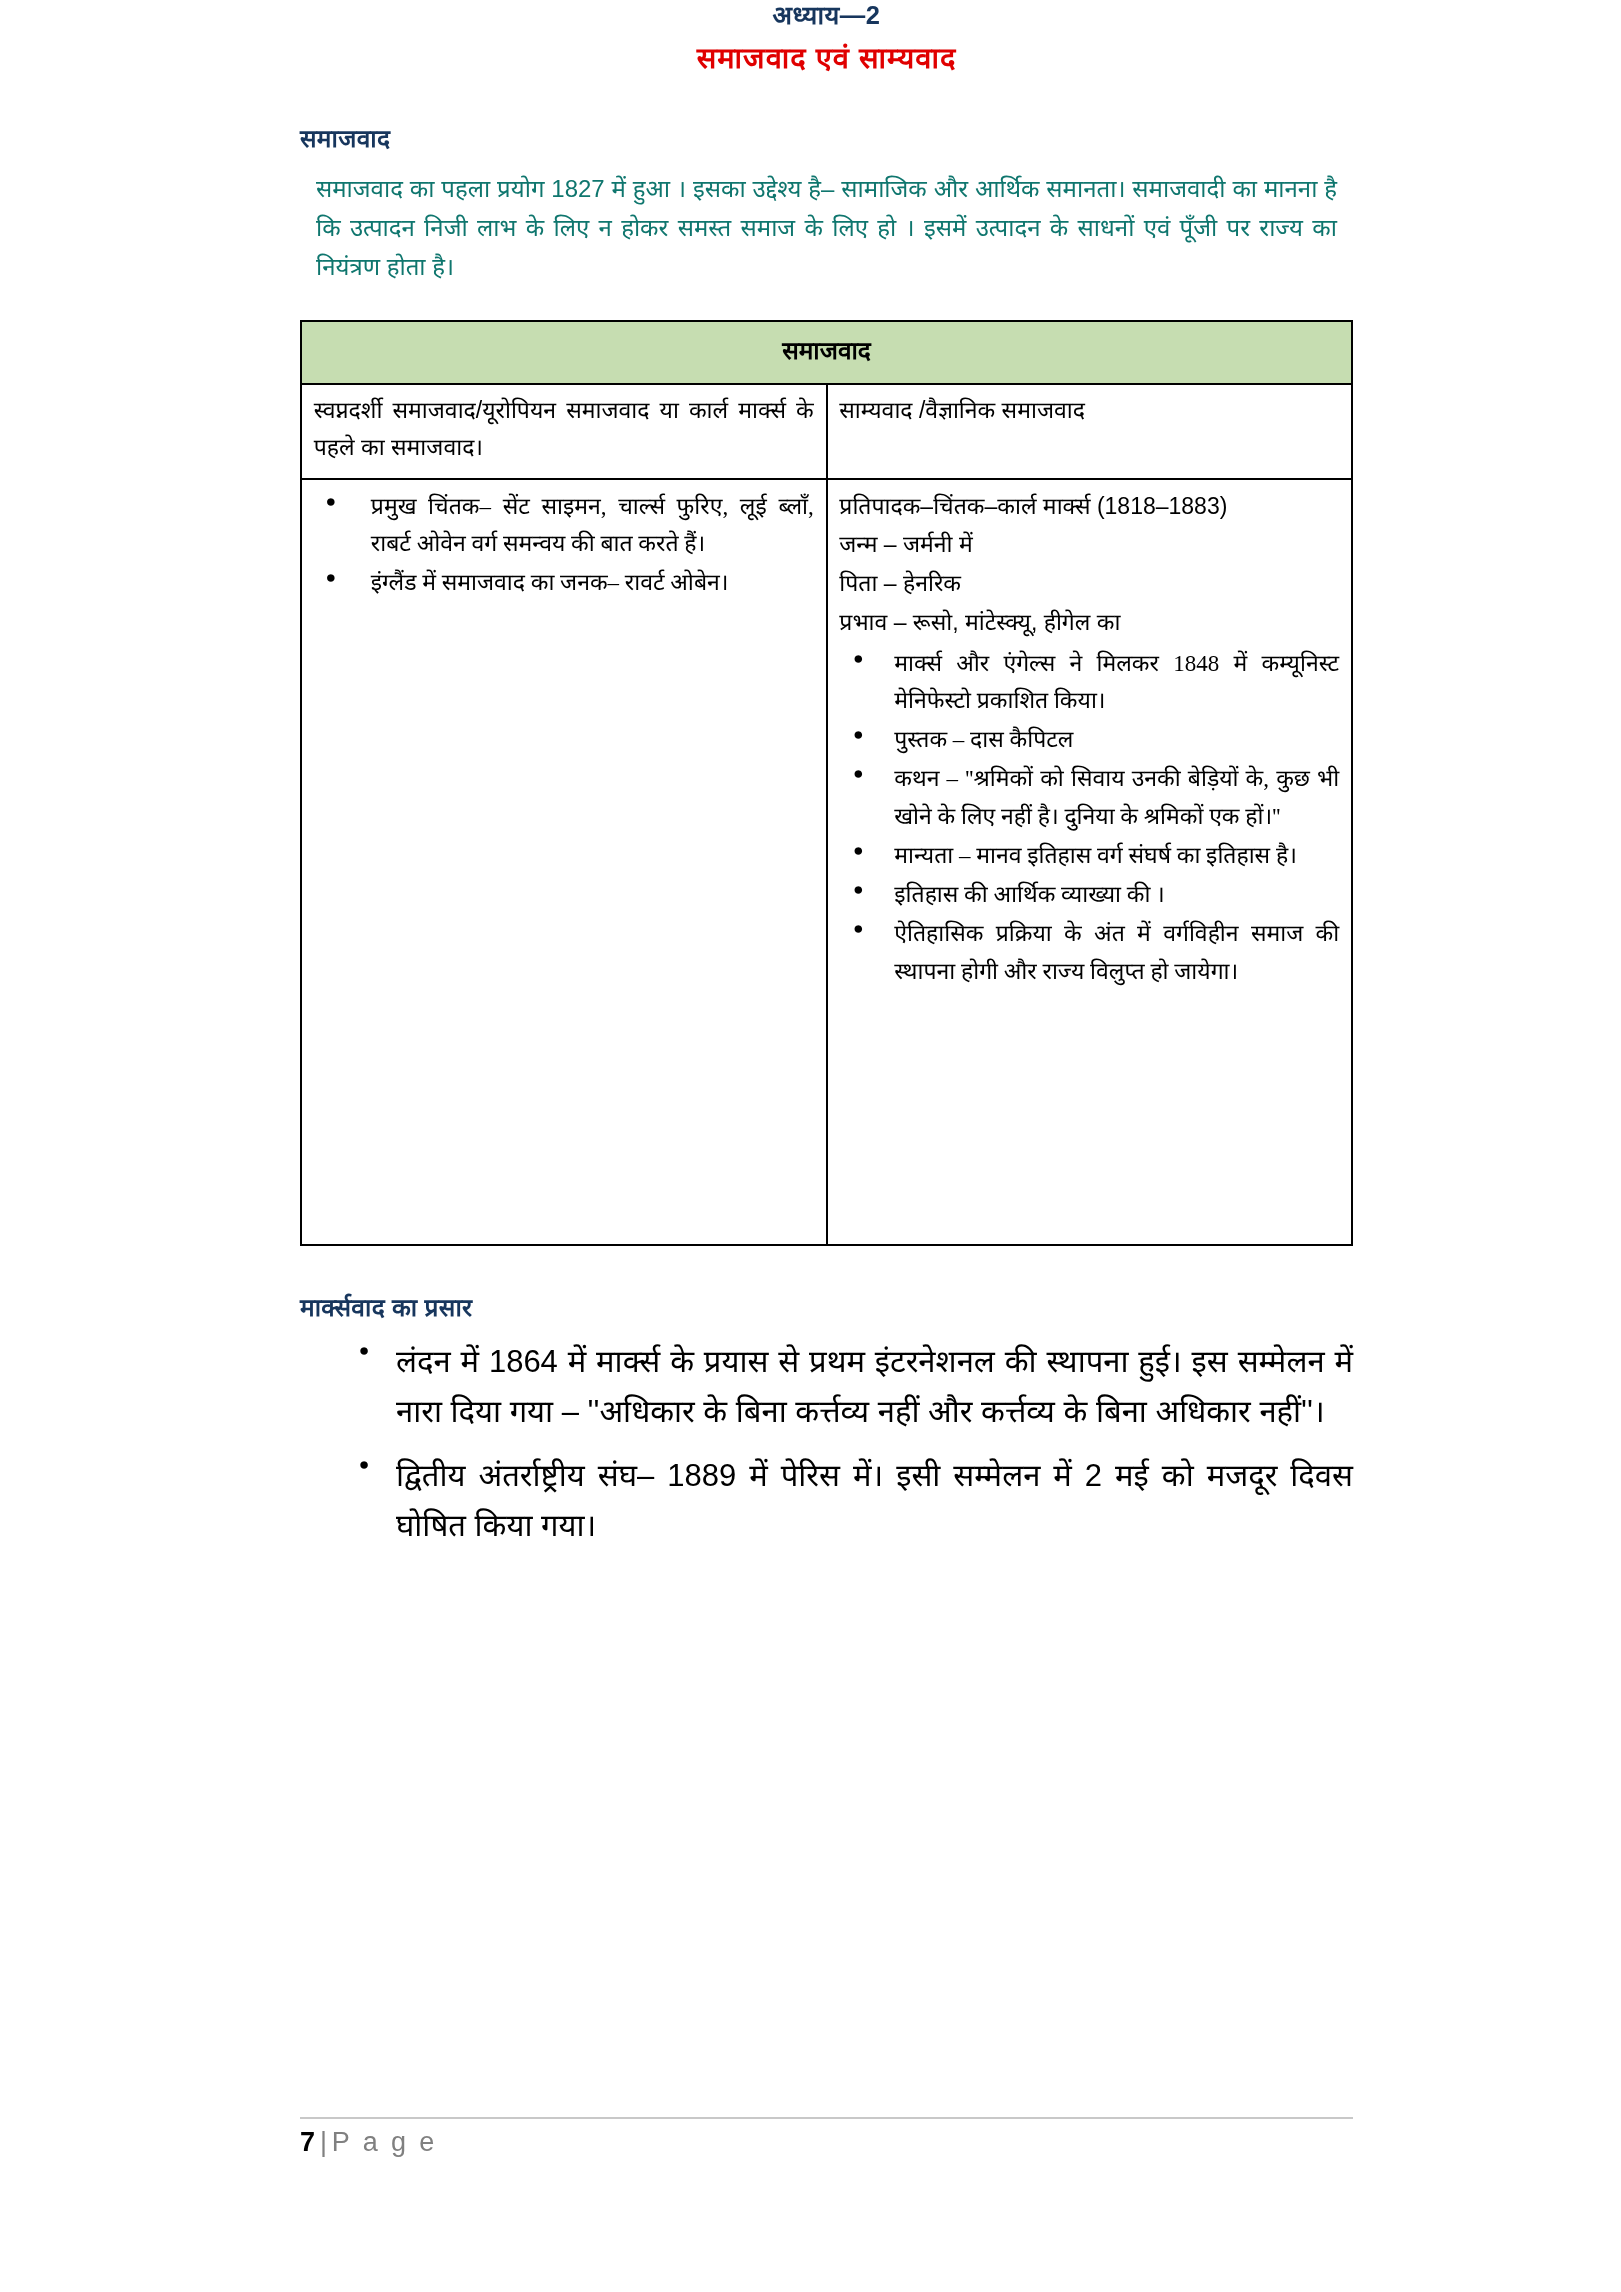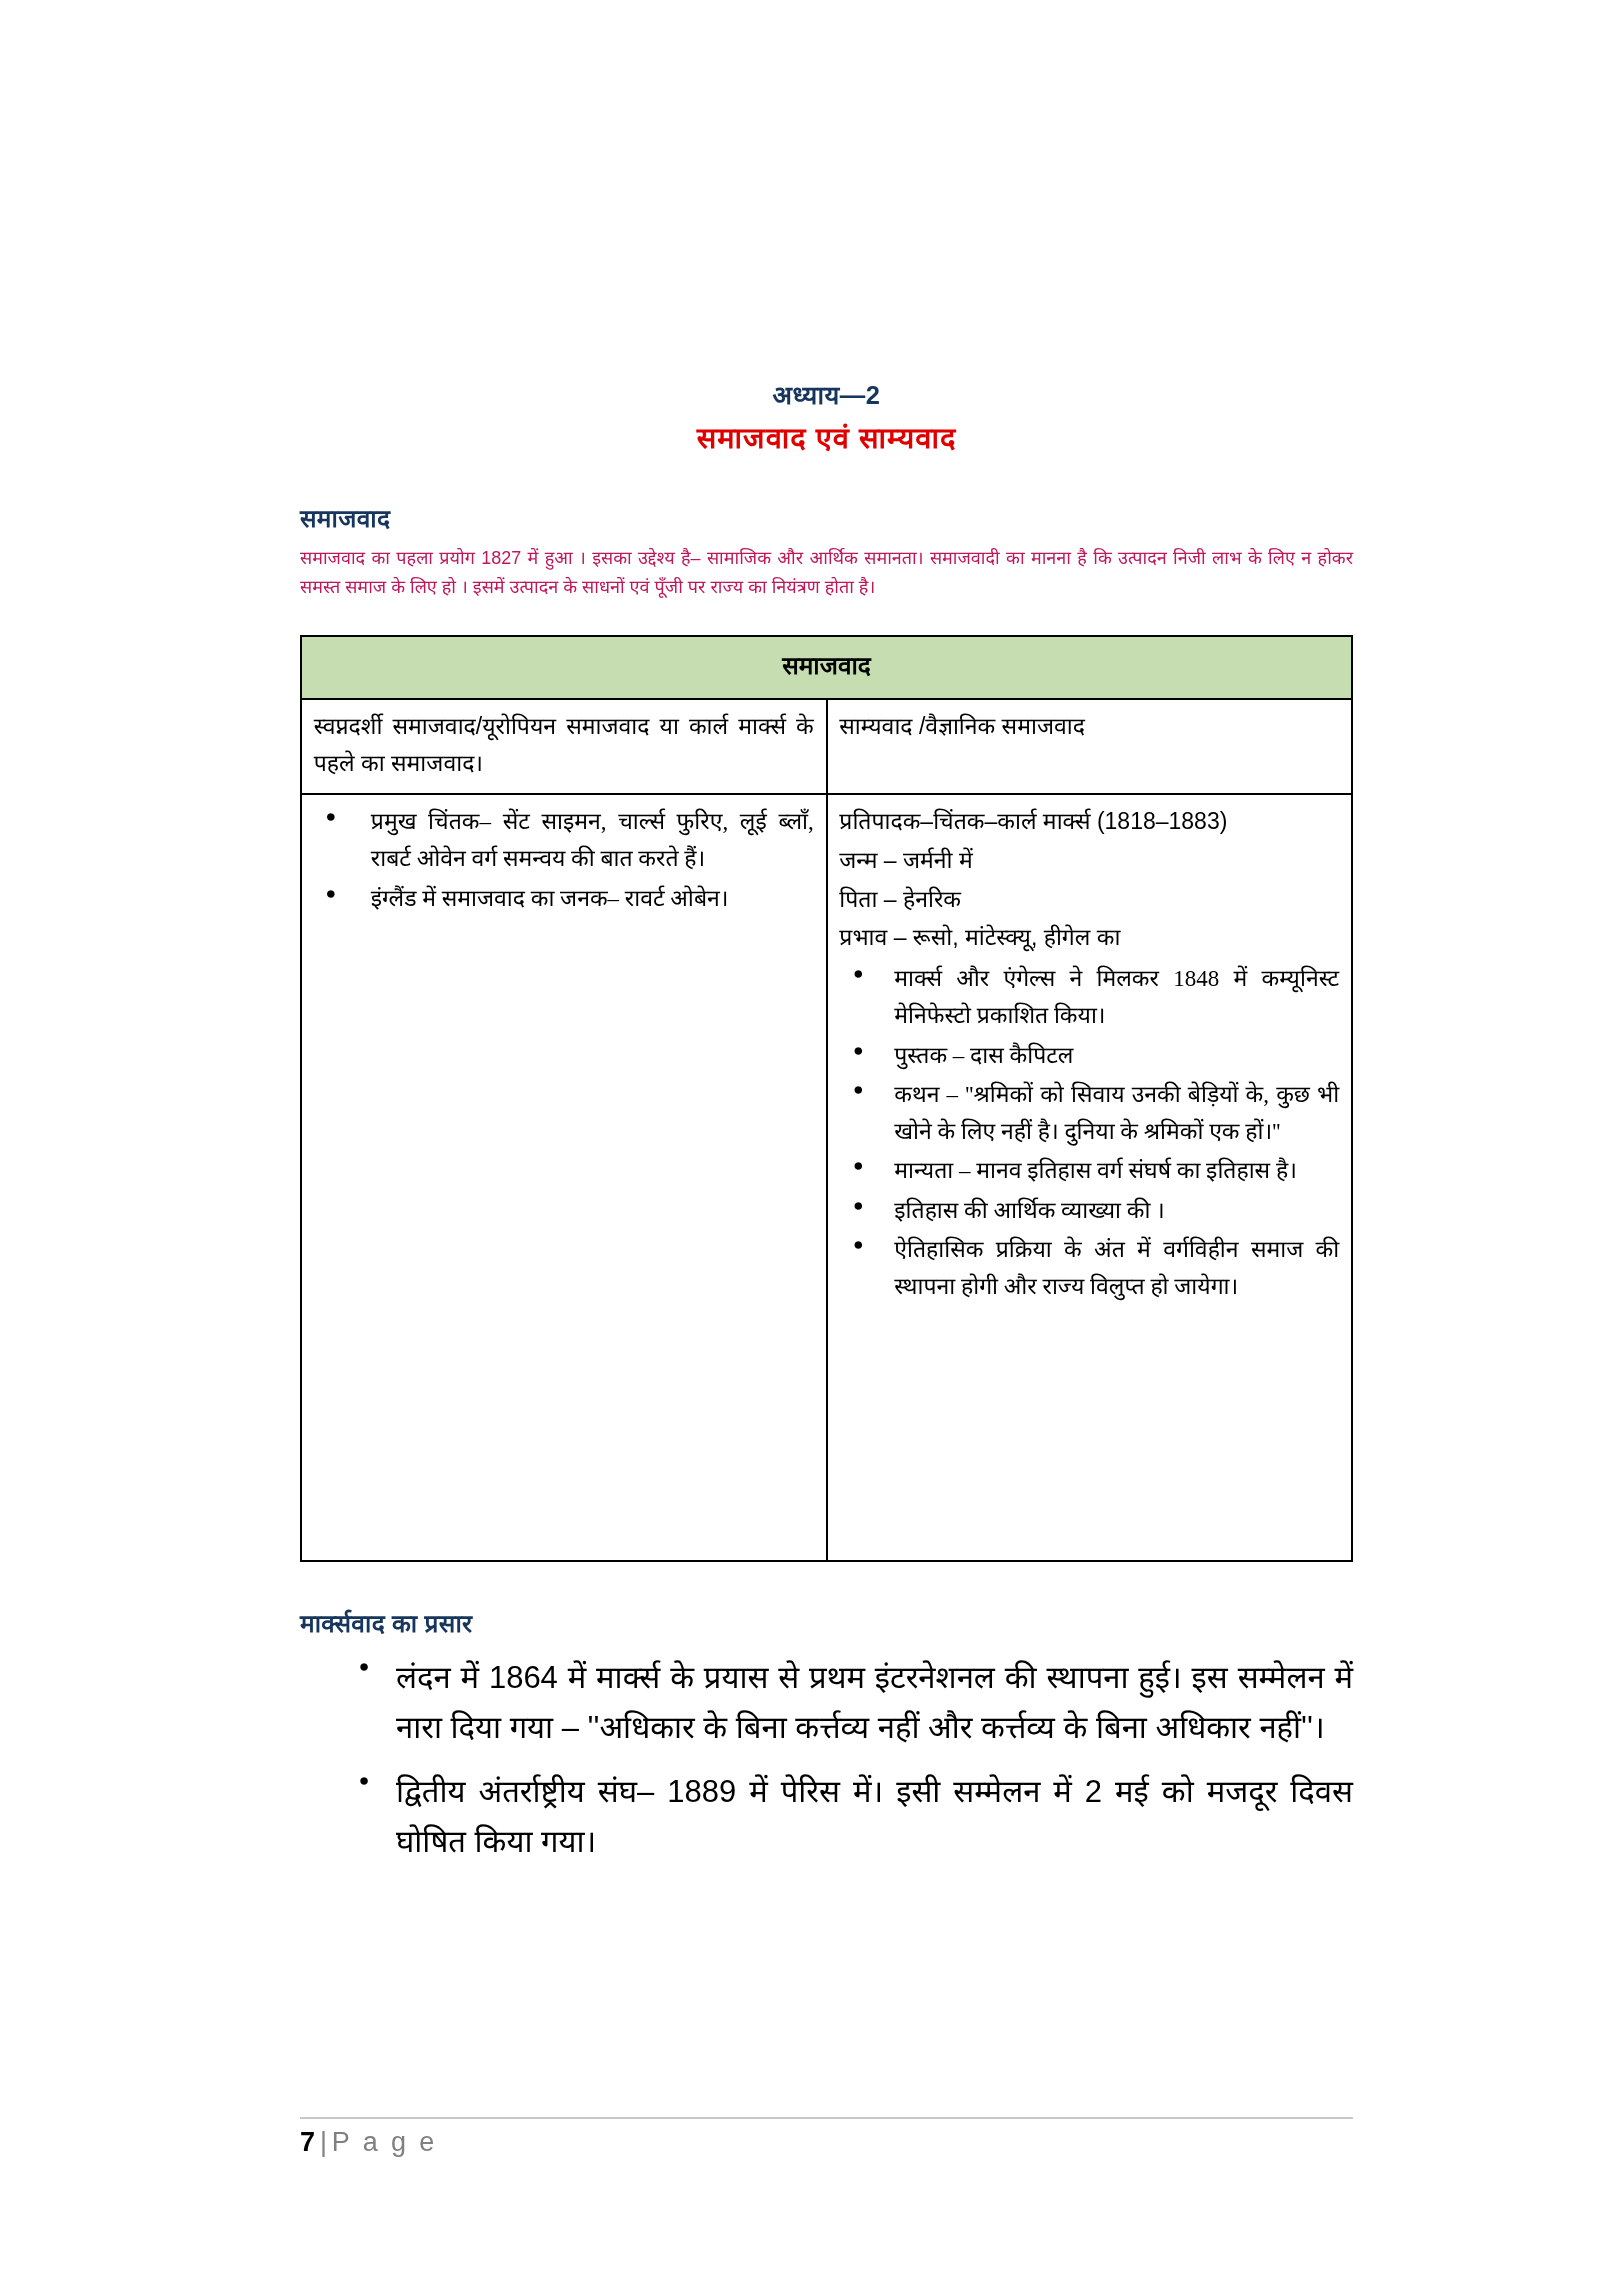--- a/index.html
+++ b/index.html
@@ -19,21 +19,20 @@
   }
   .content {
     position: absolute;
     left: 300px;
     top: 0;
     width: 1053px;
   }
 
   
   .chapter-kicker {
-    margin-top: 380px;
     text-align: center;
     color: #17365d;
     font-weight: bold;
     font-size: 25.5px;
     letter-spacing: 0.5px;
     line-height: 1.25;
   }
   .chapter-title {
     text-align: center;
     color: #e00000;
@@ -48,26 +47,26 @@
   .section-heading {
     color: #17365d;
     font-weight: bold;
     font-size: 24.5px;
     margin-top: 44px;
     margin-bottom: 9.8px;
     letter-spacing: 0.3px;
   }
 
   .body-para {
-    font-size: 18px;
+    font-size: 24px;
     line-height: 1.62;
-    color: #be185d;
+    color: #0f766e;
     text-align: justify;
     text-justify: inter-word;
-    margin: 0;
+    margin: 16px;
   }
 
   
   .cmp-table {
     width: 1053px;
     border-collapse: collapse;
     margin-top: 33px;
     table-layout: fixed;
   }
   .cmp-table td, .cmp-table th {

